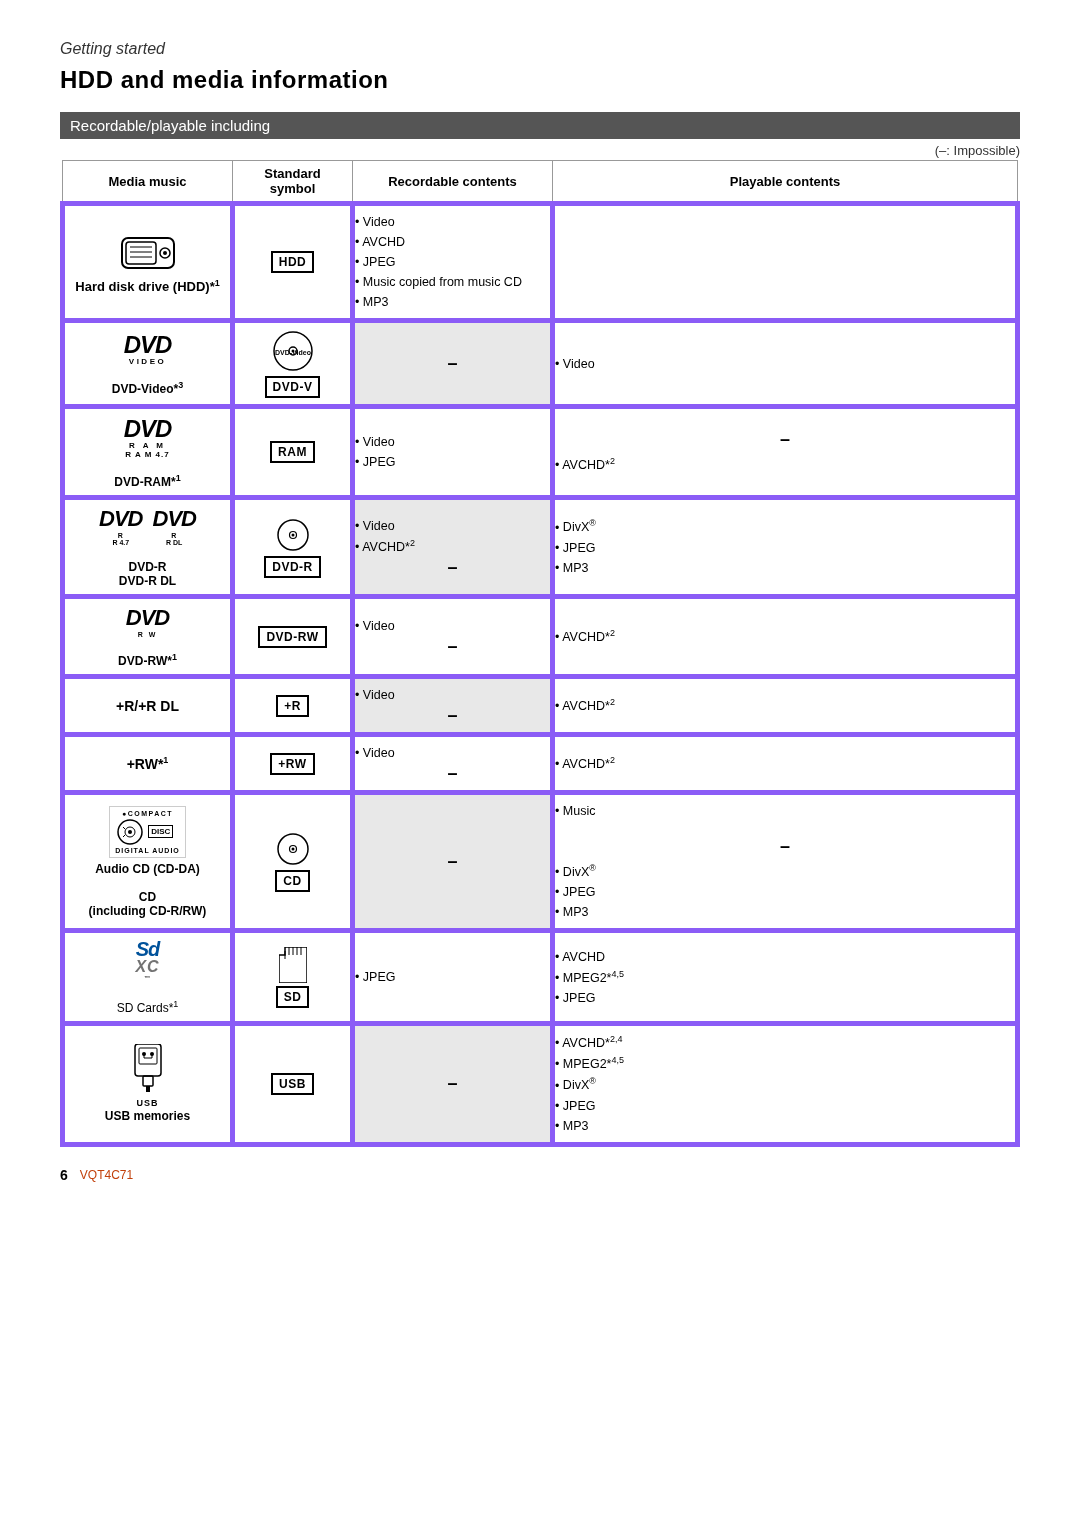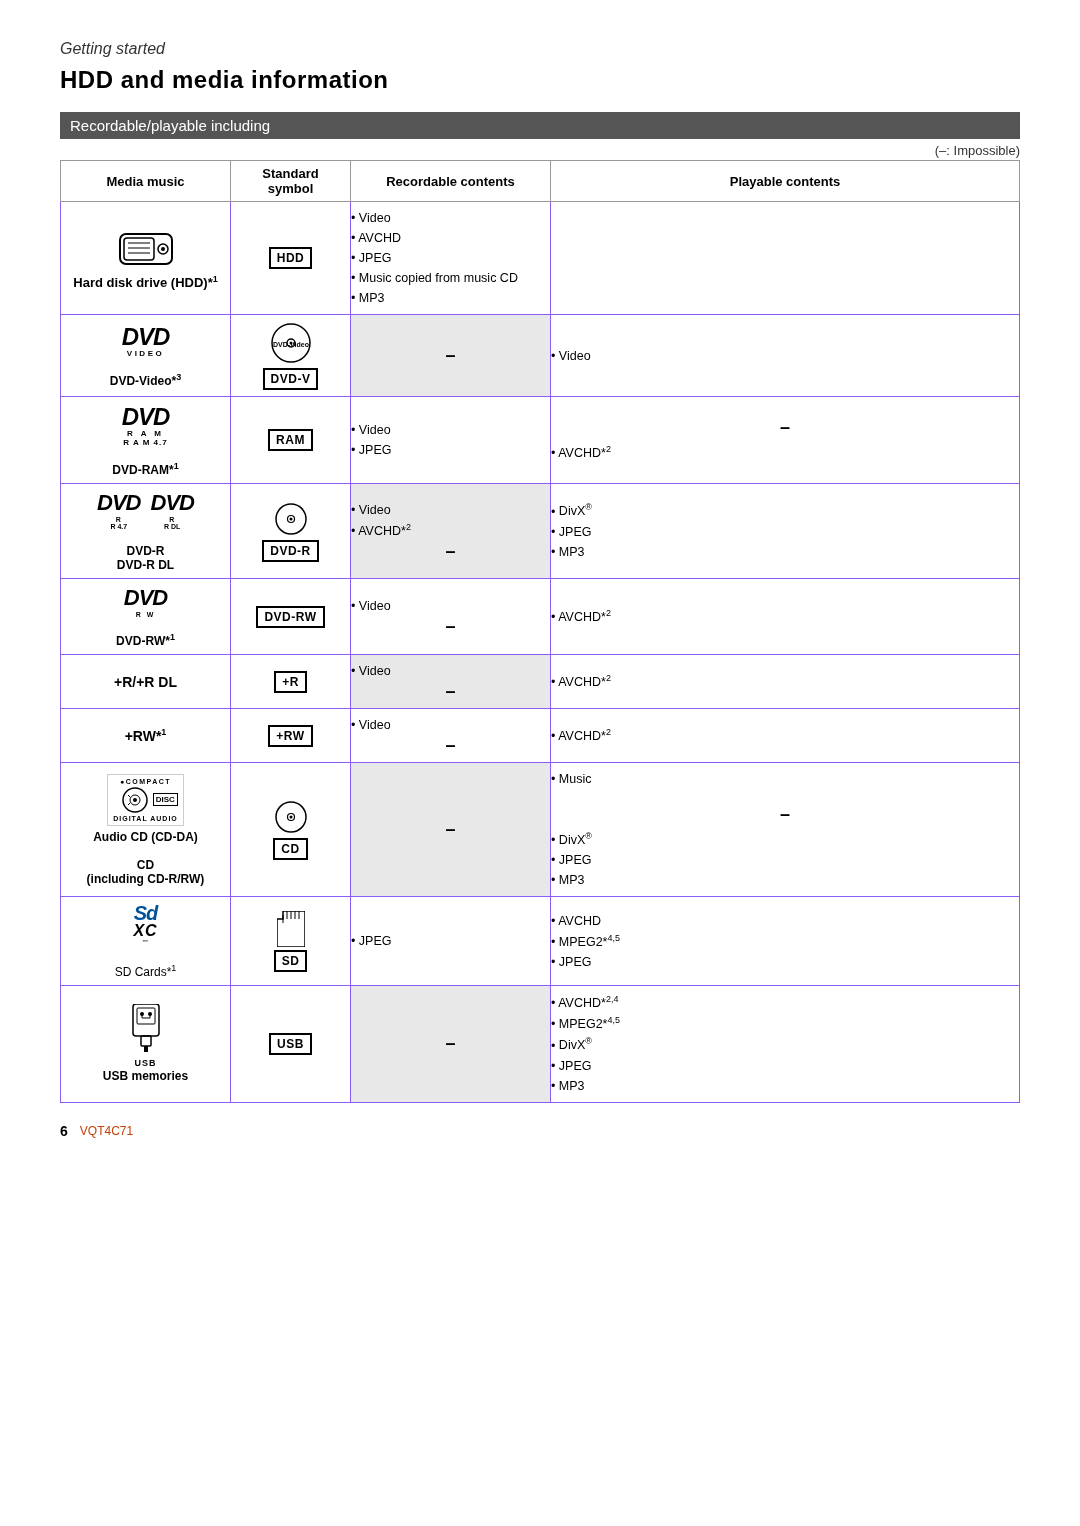--- a/index.html
+++ b/index.html
@@ -55,21 +55,21 @@
       background: #fff;
       font-weight: bold;
       font-size: 13px;
       text-align: center;
     }
     table.main-table th:first-child {
       text-align: center;
     }
 
     table.main-table td {
-      border: 1px solid #8b5cf6;
+      border: 5px solid #8b5cf6;
       padding: 6px 0;
       vertical-align: middle;
     }
 
     .media-cell {
       text-align: center;
       vertical-align: middle;
       font-size: 12px;
       font-weight: bold;
       width: 170px;
@@ -354,21 +354,21 @@
           <li>AVCHD*<sup>2</sup></li>
         </ul>
       </td>
     </tr>
 
     <tr>
       <td class="media-cell">
         
         <div style="border:1px solid #ccc; display:inline-block; padding:3px 5px; margin-bottom:4px;">
           <div style="font-size:7px; font-weight:bold; letter-spacing:1.5px;">●COMPACT</div>
-          <div style="display:flex; align-items:center; gap:3px;justify-content:flex-end;">
+          <div style="display:flex; align-items:center; gap:3px;">
             <svg width="30" height="30" viewBox="0 0 30 30">
               <circle cx="15" cy="15" r="12" fill="none" stroke="#000" stroke-width="1.5"></circle>
               <circle cx="15" cy="15" r="5" fill="none" stroke="#000" stroke-width="1"></circle>
               <circle cx="15" cy="15" r="2" fill="#000"></circle>
               <line x1="8" y1="10" x2="10" y2="12" stroke="#000" stroke-width="1"></line>
               <line x1="8" y1="20" x2="10" y2="18" stroke="#000" stroke-width="1"></line>
             </svg>
             <div>
               <div style="font-size:8px; font-weight:bold; border:1px solid #000; padding:1px 2px;">DISC</div>
             </div>
@@ -406,21 +406,21 @@
         </ul>
       </td>
     </tr>
 
     <tr>
       <td class="media-cell">
         
         <div style="margin-bottom:4px;">
           <div style="display:flex; flex-direction:column; align-items:center;">
             <div style="font-size:20px; font-weight:900; font-style:italic; font-family:'Arial Black',Arial,sans-serif; color:#00529b; letter-spacing:-1px; line-height:1;">Sd</div>
-            <div style="font-size:16px; font-weight:900; font-style:italic; font-family:'Arial Black',Arial,sans-serif; color:#000000; letter-spacing:1px; line-height:1;">XC</div>
+            <div style="font-size:16px; font-weight:900; font-style:italic; font-family:'Arial Black',Arial,sans-serif; color:#737373; letter-spacing:1px; line-height:1;">XC</div>
             <div style="font-size:6px; font-weight:bold; letter-spacing:1px; color:#333;">™</div>
           </div>
         </div>
         <br>
         <span style="font-weight:normal;">SD Cards*<sup>1</sup></span>
       </td>
       <td class="symbol-cell">
         
         <svg width="28" height="36" viewBox="0 0 28 36">
           <path d="M6 0 L6 8 L0 8 L0 36 L28 36 L28 0 Z" fill="none" stroke="#000" stroke-width="1.5"></path>

